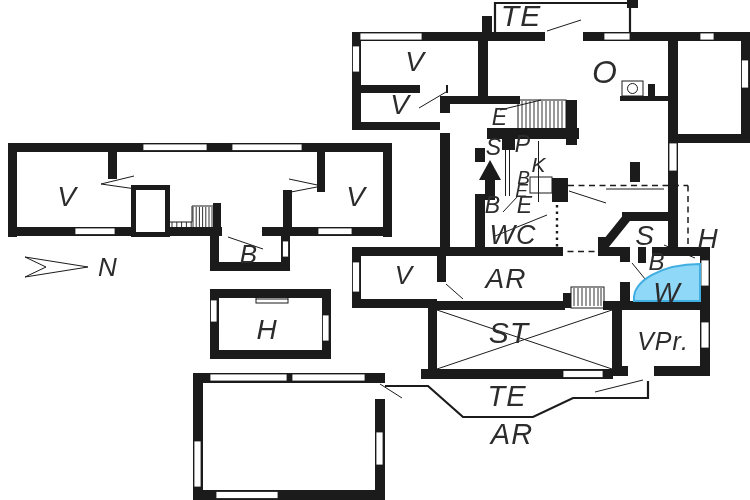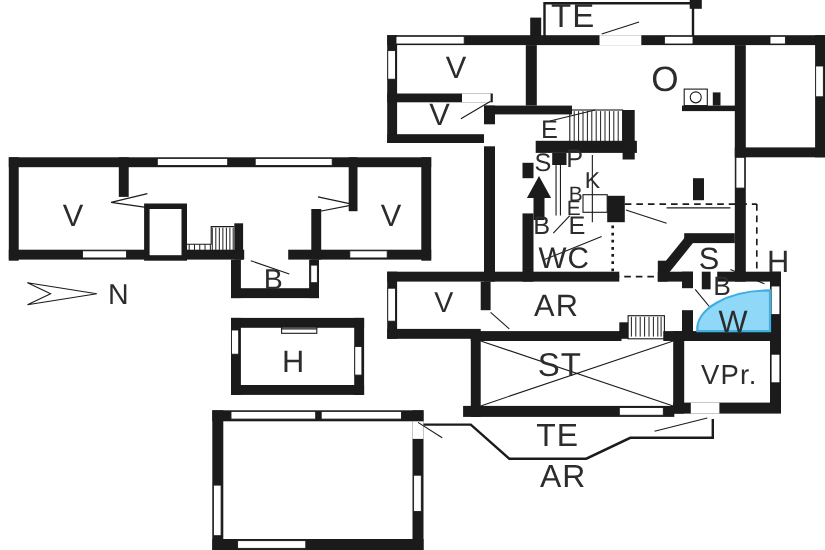--- a/index.html
+++ b/index.html
@@ -1,16 +1,16 @@
 <!DOCTYPE html>
 <html><head>
 <meta charset="utf-8">
 <style>
   html,body{margin:0;padding:0;background:#ffffff;}
-  .stage{position:relative;width:750px;height:500px;background:#ffffff;overflow:hidden;}
+  .stage{position:relative;width:750px;height:500px;background:#ffffff;overflow:hidden;font-style:italic;}
   svg{display:block;}
   .lbl{font-family:"Liberation Sans", sans-serif;fill:#2c2c2c;text-anchor:middle;dominant-baseline:central;letter-spacing:1px;}
   .thin{stroke:#1b1b1b;stroke-width:1;fill:none;}
   .thin2{stroke:#1b1b1b;stroke-width:2.2;fill:none;}
   .slot{fill:#ffffff;stroke:#1b1b1b;stroke-width:0.8;}
   .gap{fill:#ffffff;stroke:none;}
   .hatch{stroke:#1b1b1b;stroke-width:0.9;fill:none;}
   .dash{stroke:#1b1b1b;stroke-width:1.5;fill:none;stroke-dasharray:6 4.5;}
   .dots{stroke:#1b1b1b;stroke-width:2.4;fill:none;stroke-dasharray:2.5 4;}
 </style>

